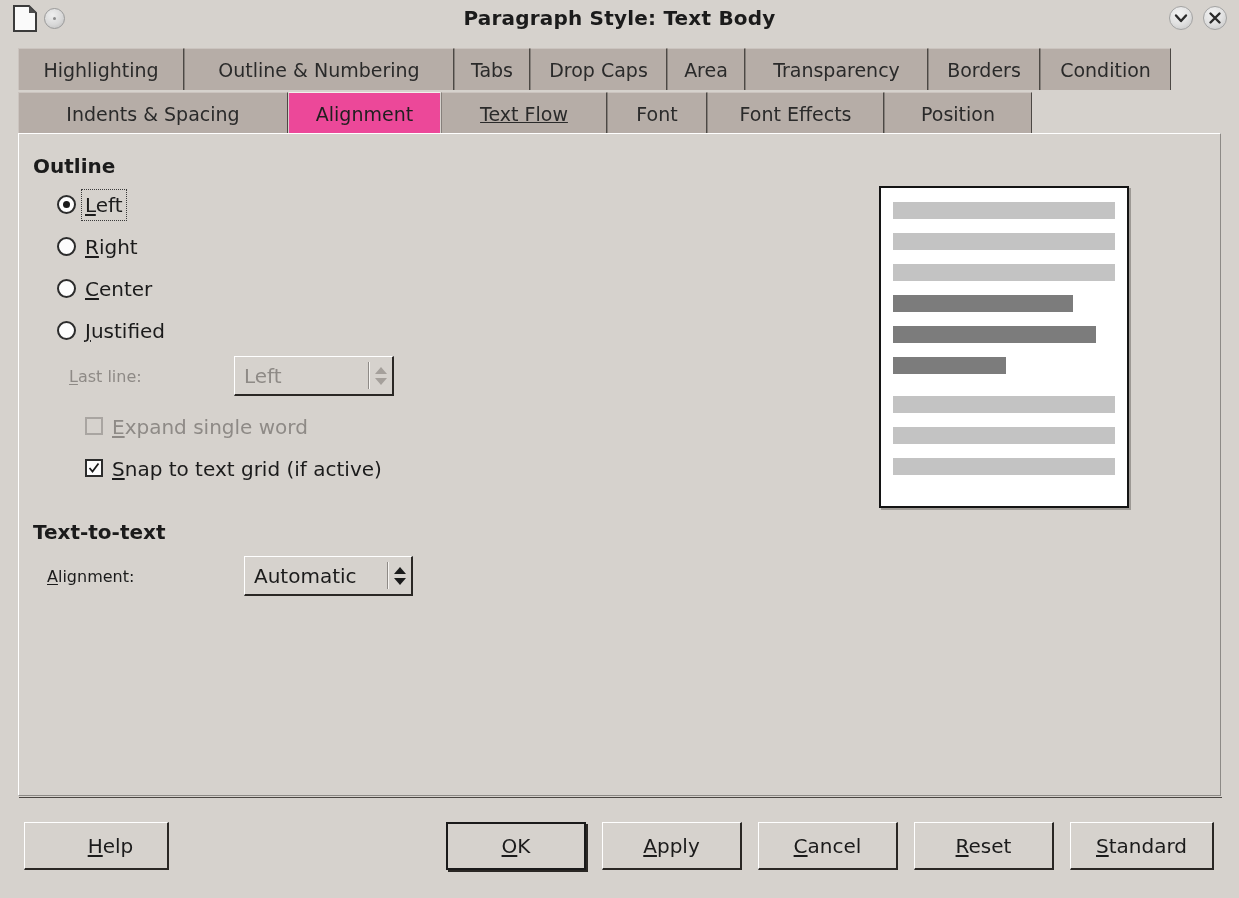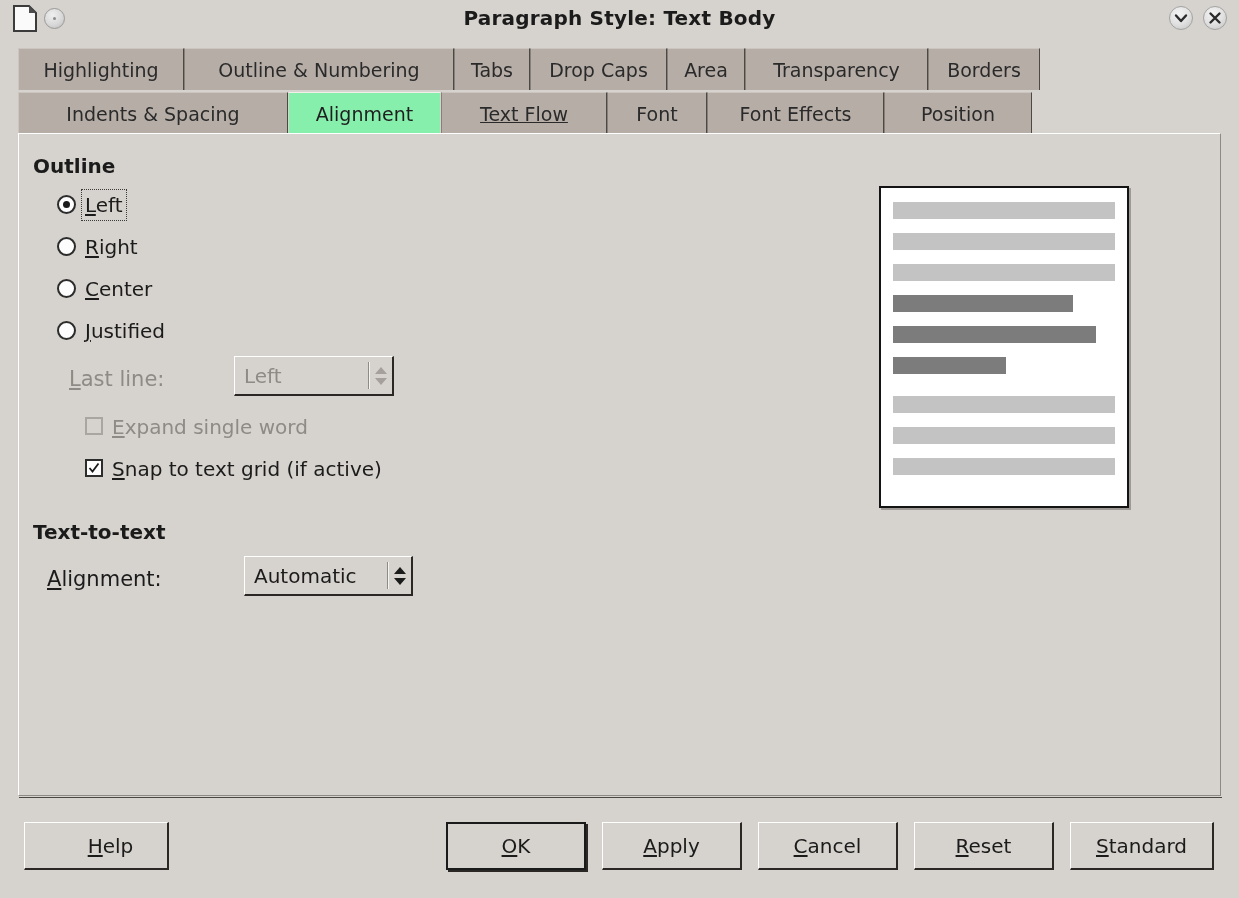--- a/index.html
+++ b/index.html
@@ -59,21 +59,21 @@
     padding: 0 13px;
     box-sizing: border-box;
     border-left: 1px solid #86807b;
     border-right: 1px solid #4c4844;
     border-top: 1px solid #cbc4bf;
     text-align: center;
     white-space: nowrap;
   }
   .tab:first-child { border-left: 1px solid #cbc4bf; }
   .tab.active {
-    background: #86efac;
+    background: #ec4899;
     border-right: 1px solid #d6d2cd;
     border-left: 1px solid #d6d2cd;
     border-top: 1px solid #f2efeb;
     color: #1f1f1f;
   }
 
   
   .panel {
     position: absolute; left: 18px; top: 133px;
     width: 1203px; height: 663px;
@@ -122,21 +122,21 @@
   }
   .checkbox.disabled { background: #d6d2cd; border-color: #a9a5a1; }
   .checkbox svg { position: absolute; left: 1px; top: 1px; }
   .check-label {
     position: absolute; left: 27px; top: 0; line-height: 28px;
     font-size: 20px; color: #1b1b1b; white-space: nowrap;
   }
   .check-label.disabled { color: #8e8a86; }
 
   
-  .fieldlabel { position: absolute; font-size: 21px; color: #1b1b1b; }
+  .fieldlabel { position: absolute; font-size: 16px; color: #1b1b1b; }
   .fieldlabel.disabled { color: #8e8a86; }
 
   .spinbox {
     position: absolute; background: #d6d2cd;
     border-top: 1px solid #ffffff; border-left: 1px solid #ffffff;
     border-right: 2px solid #2a2724; border-bottom: 2px solid #2a2724;
     box-sizing: border-box;
   }
   .spinbox .sb-value {
     position: absolute; left: 9px; top: 0; bottom: 0;
@@ -210,20 +210,21 @@
   </div>
 
   <div class="tabrow tabrow-1" id="tabrow1">
       <div class="tab" style="width: 166px;">Highlighting</div>
       <div class="tab" style="width: 270px;">Outline &amp; Numbering</div>
       <div class="tab" style="width: 76px;">Tabs</div>
       <div class="tab" style="width: 137px;">Drop Caps</div>
       <div class="tab" style="width: 78px;">Area</div>
       <div class="tab" style="width: 183px;">Transparency</div>
       <div class="tab" style="width: 112px;">Borders</div>
+      <div class="tab" style="width: 131px;">Condition</div>
     </div>
   <div class="tabrow tabrow-2" id="tabrow2">
       <div class="tab" style="width: 270px;">Indents &amp; Spacing</div>
       <div class="tab active" style="width: 153px;">Alignment</div>
       <div class="tab" style="width: 166px; text-decoration: underline;">Text Flow</div>
       <div class="tab" style="width: 100px;">Font</div>
       <div class="tab" style="width: 177px;">Font Effects</div>
       <div class="tab" style="width: 148px;">Position</div>
     </div>
 

